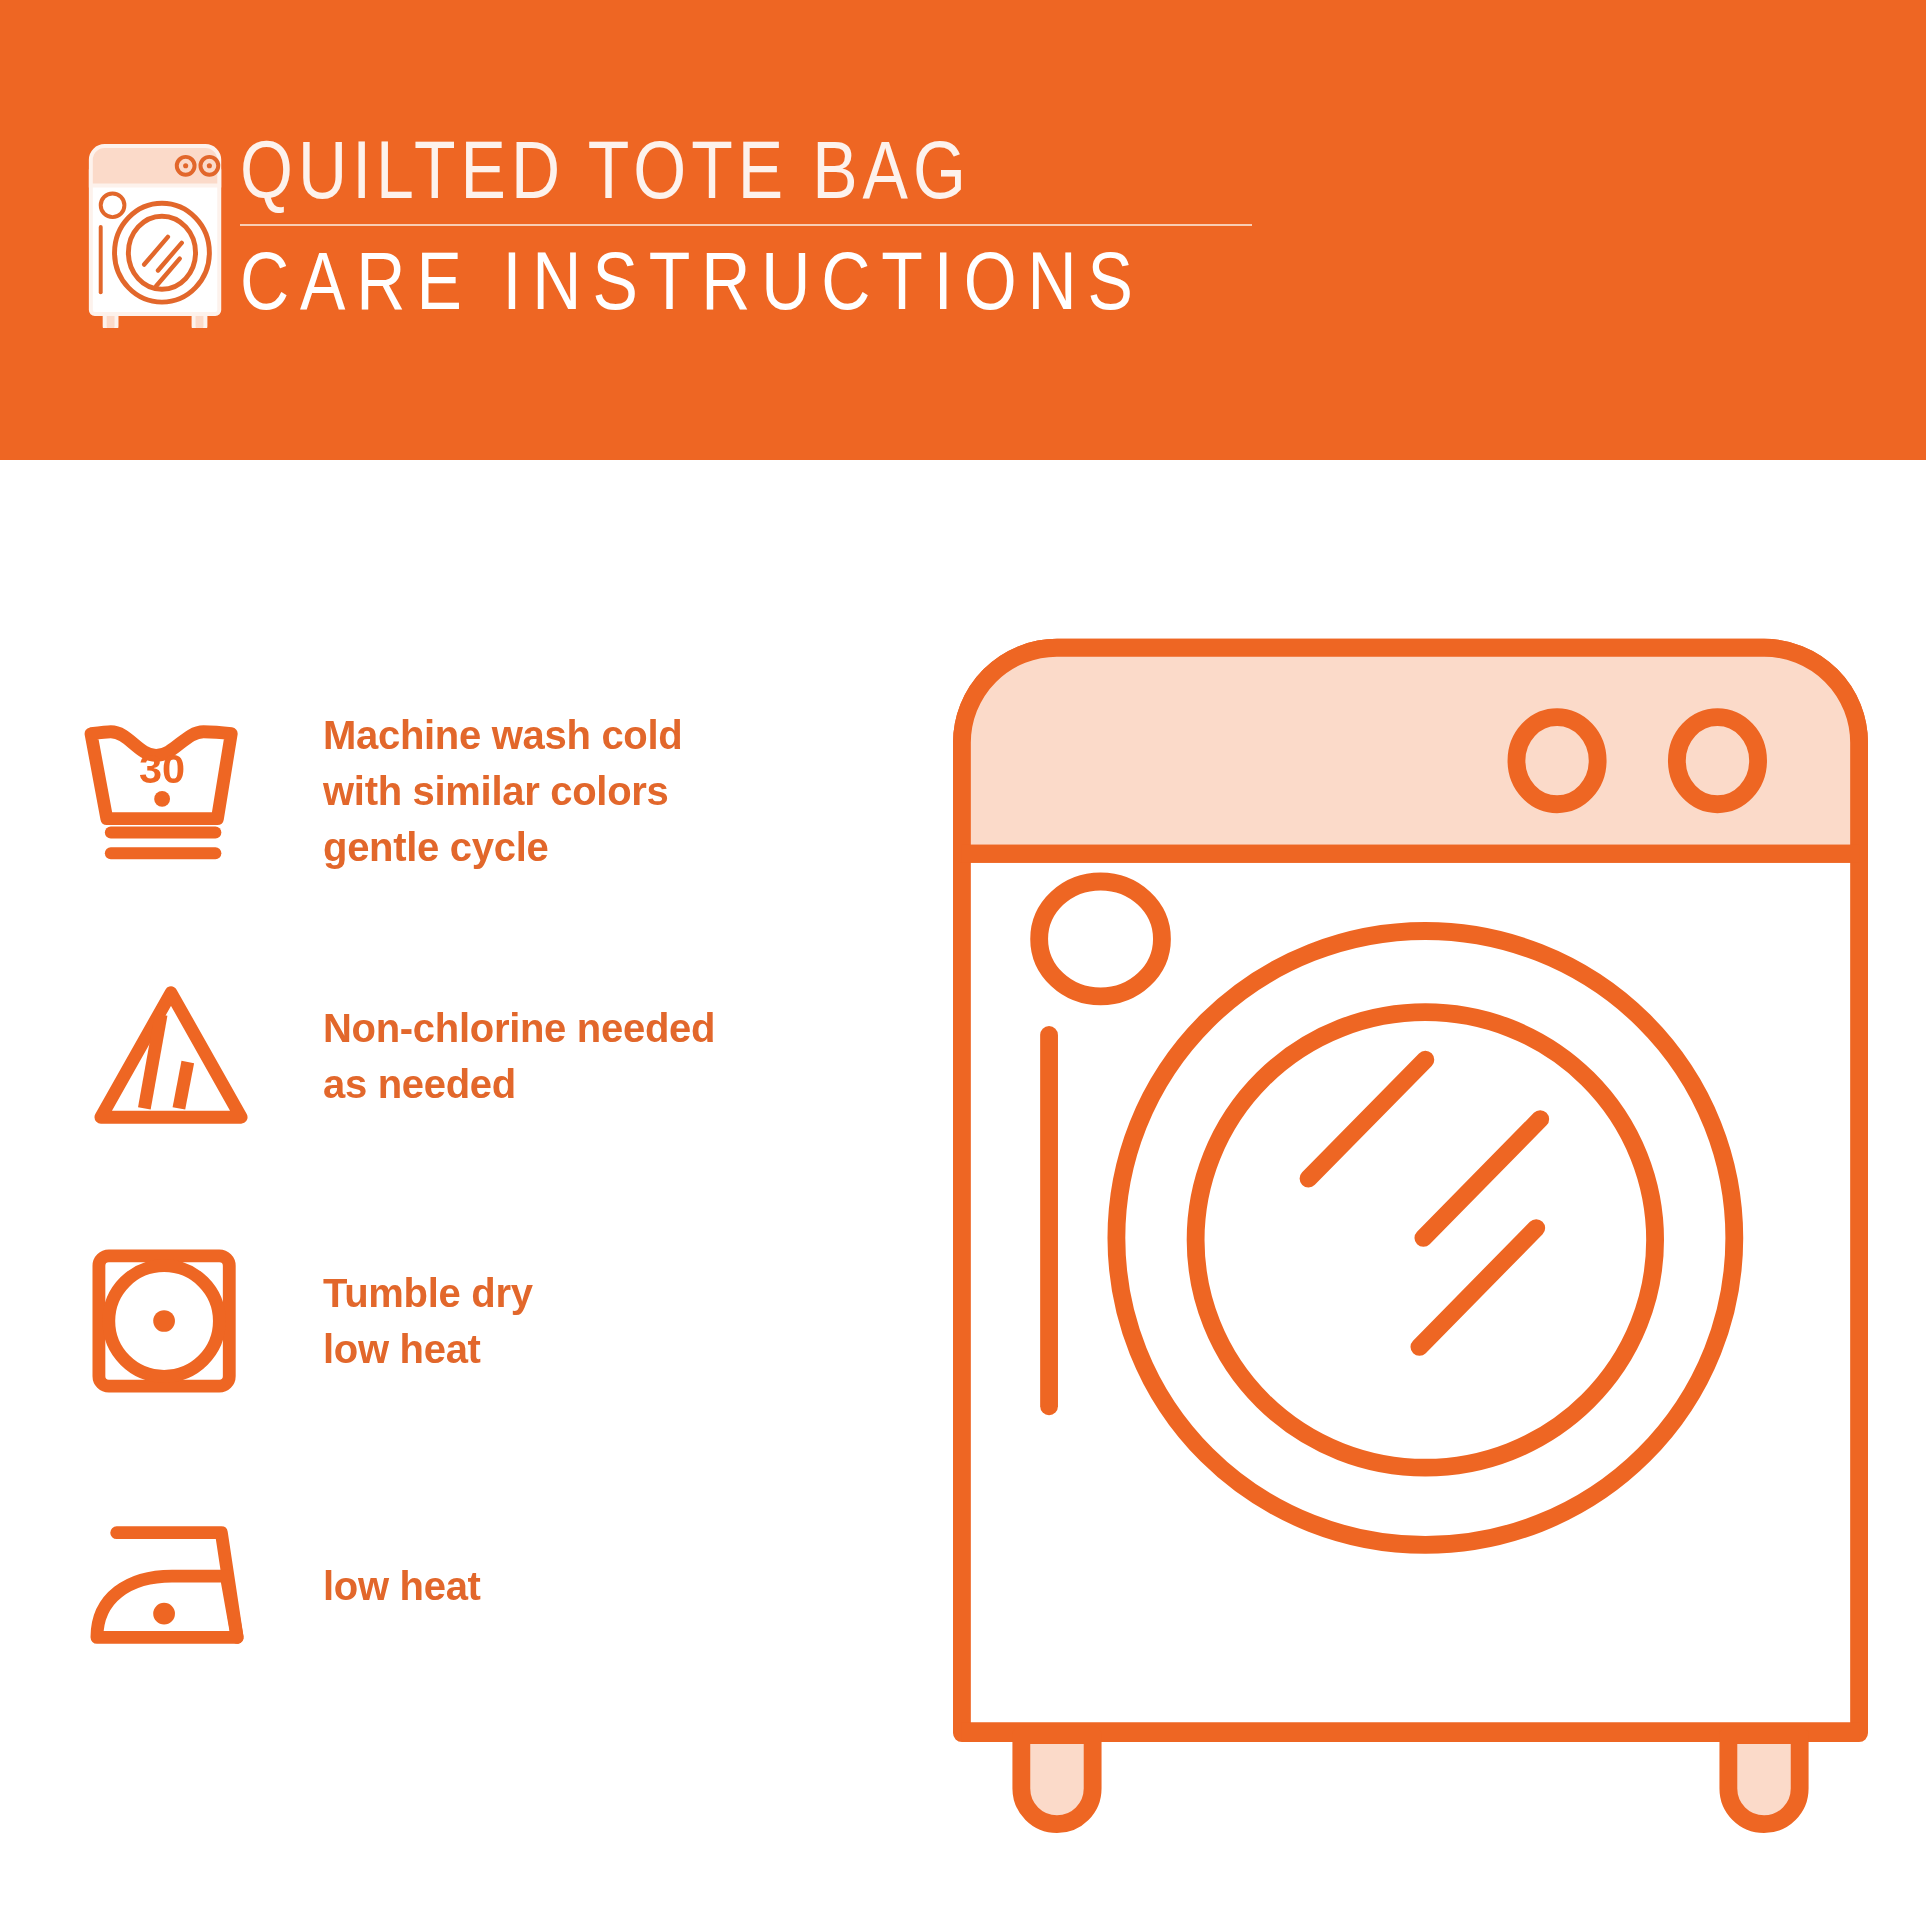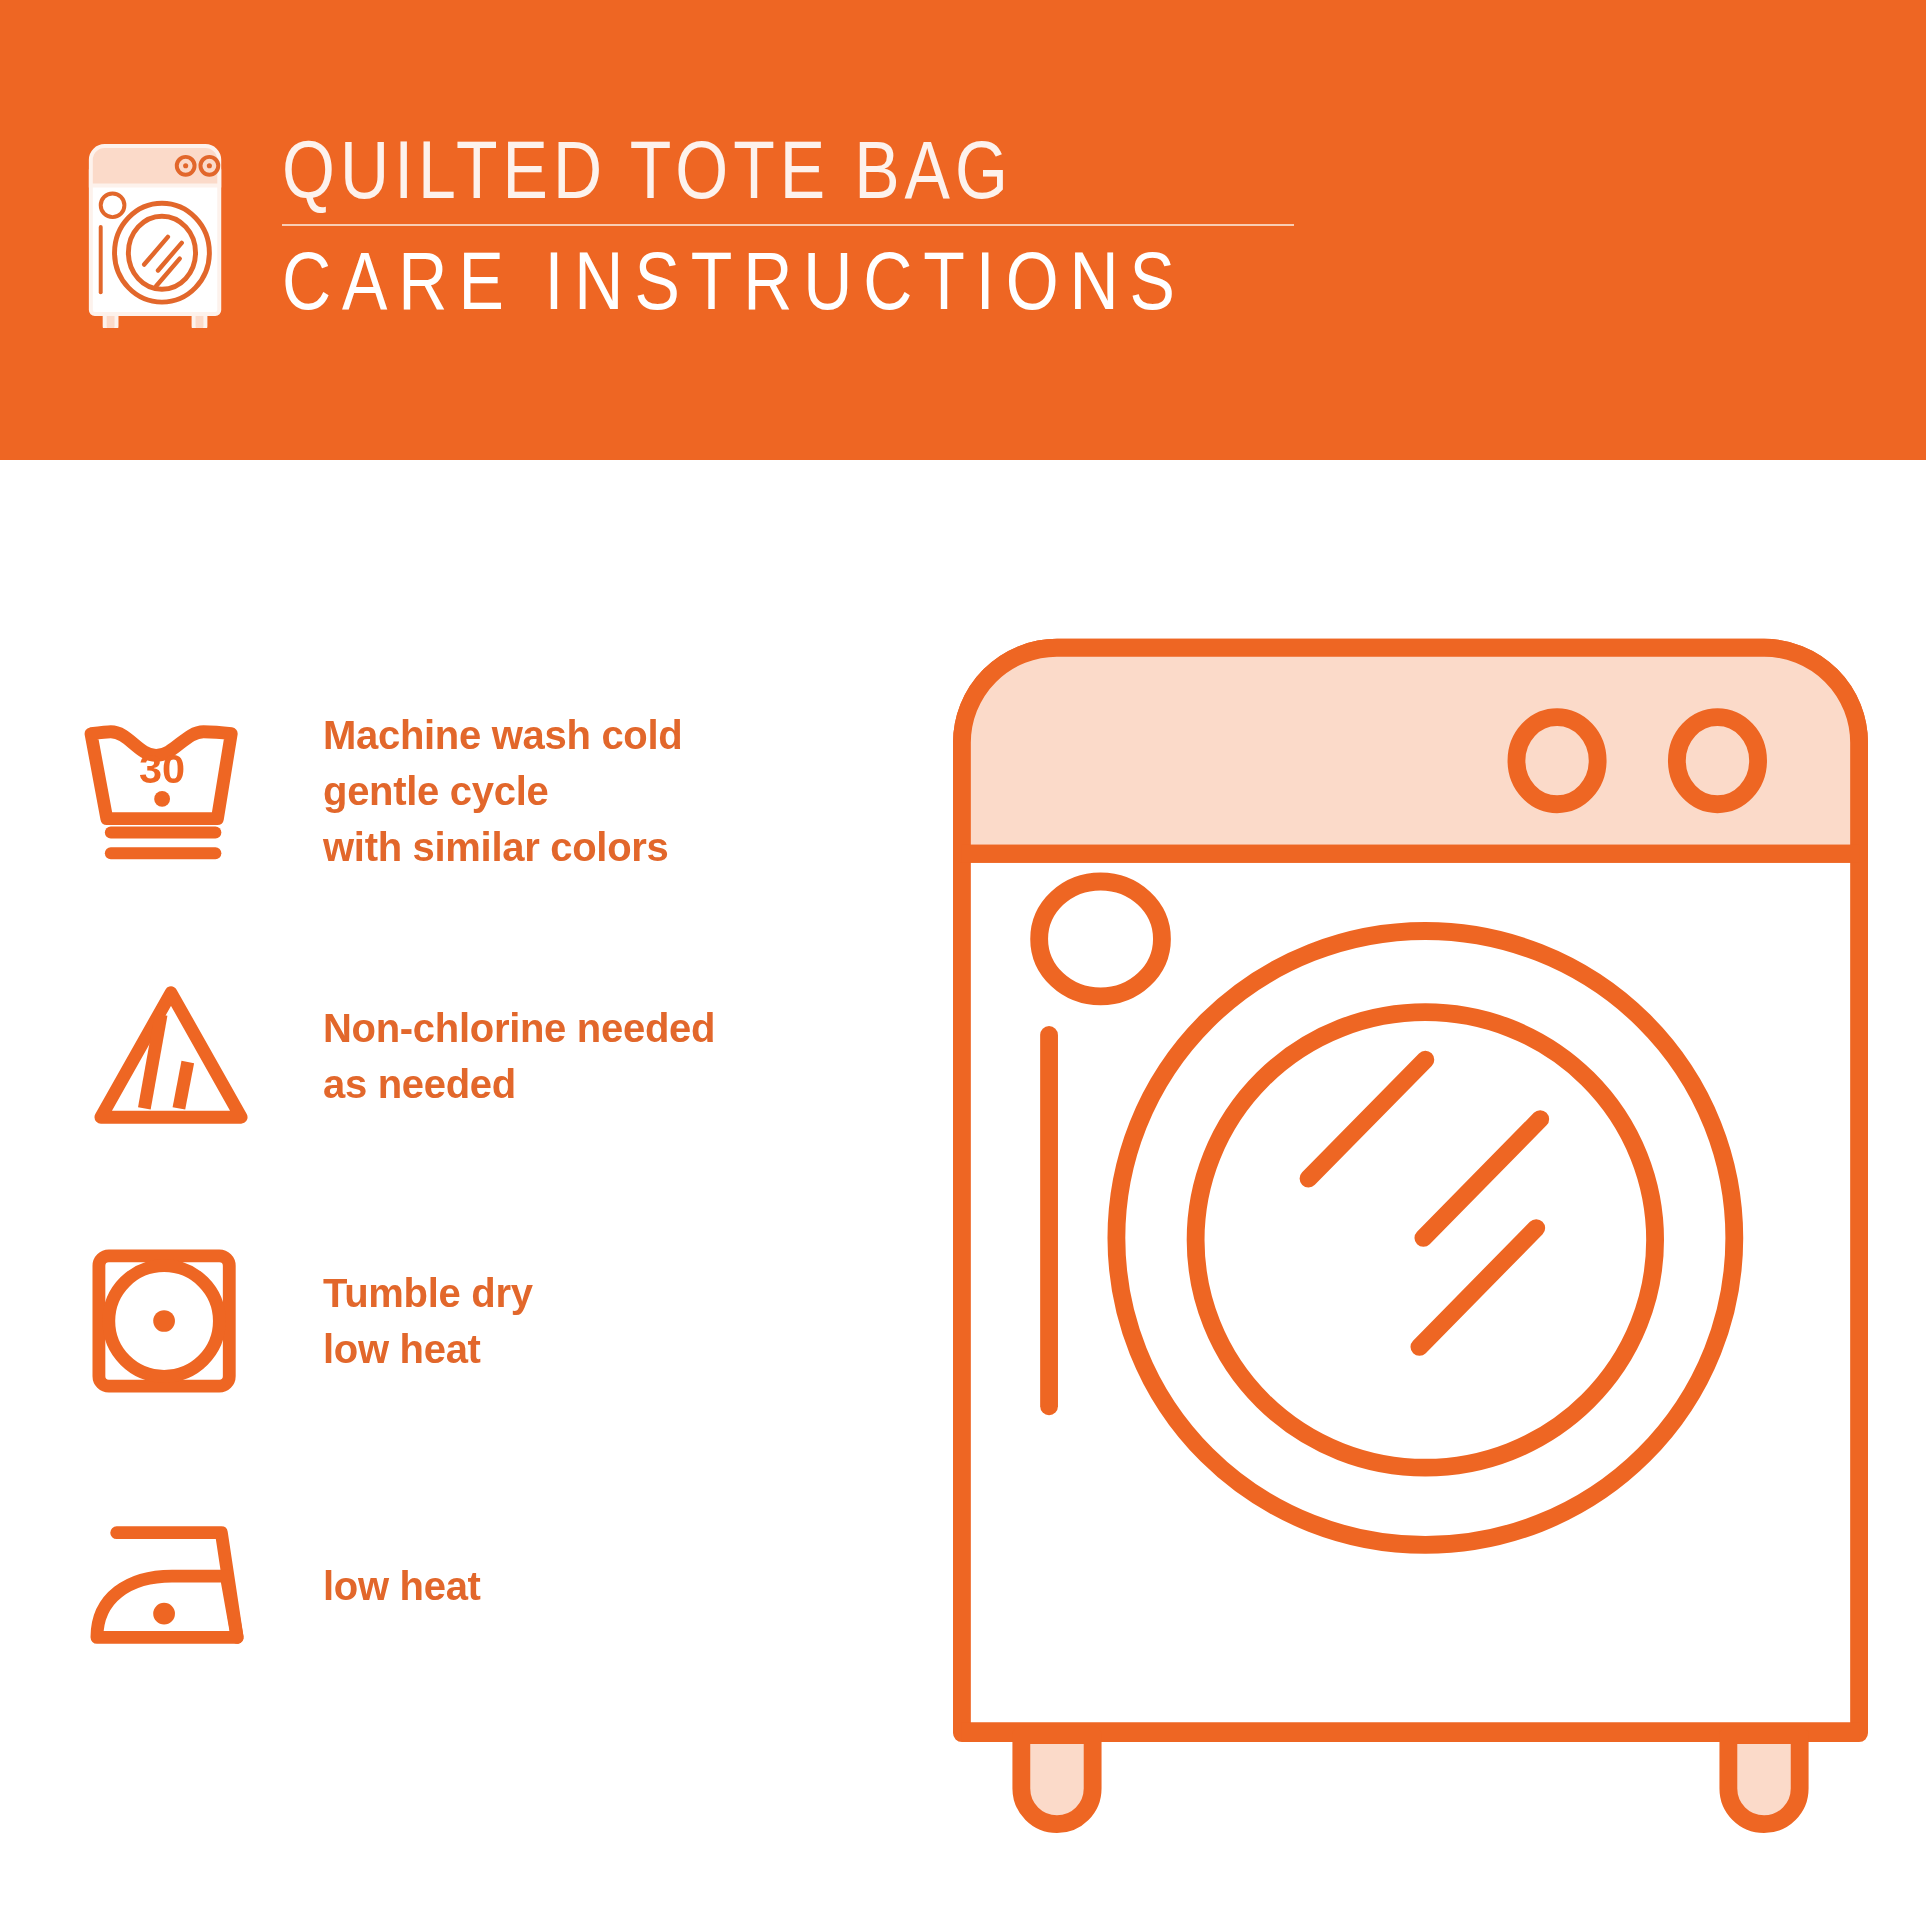--- a/index.html
+++ b/index.html
@@ -35,21 +35,20 @@
     align-items: flex-start;
   }
   #header-logo {
     width: 163px;
     height: 198px;
     flex: 0 0 163px;
     margin-top: 3px;
   }
   #header-titles {
     flex: 1 1 auto;
-    margin-left: 42px;
     display: flex;
     flex-direction: column;
     justify-content: flex-start;
   }
   #title-main {
     color: #fdf2ec;
     font-size: 81px;
     line-height: 87px;
     font-weight: 400;
     letter-spacing: 6px;
@@ -177,22 +176,22 @@
 
         <line x1="34" y1="122" x2="140" y2="122" stroke="#ee6623" stroke-width="12" stroke-linecap="round"></line>
         <line x1="34" y1="143" x2="140" y2="143" stroke="#ee6623" stroke-width="12" stroke-linecap="round"></line>
 
         <text x="86" y="72" font-family="Liberation Sans, sans-serif" font-size="42" font-weight="700" fill="#ee6623" text-anchor="middle">30</text>
         <circle cx="86" cy="88" r="8" fill="#ee6623"></circle>
       </svg>
     </div>
     <div class="care-text">
       <span class="ln">Machine wash cold</span>
+      <span class="ln">with similar colors</span>
       <span class="ln">gentle cycle</span>
-      <span class="ln">with similar colors</span>
     </div>
   </div>
 
   <div class="care-row">
     <div class="care-icon">
       <svg viewBox="0 0 190 160" width="188" height="158" aria-hidden="true">
         <path d="M95 16 L166 142 L24 142 Z" fill="none" stroke="#ee6623" stroke-width="13" stroke-linejoin="round"></path>
         <line x1="85" y1="38" x2="68" y2="133" stroke="#ee6623" stroke-width="13" stroke-linecap="butt"></line>
         <line x1="112" y1="86" x2="103" y2="133" stroke="#ee6623" stroke-width="13" stroke-linecap="butt"></line>
       </svg>

